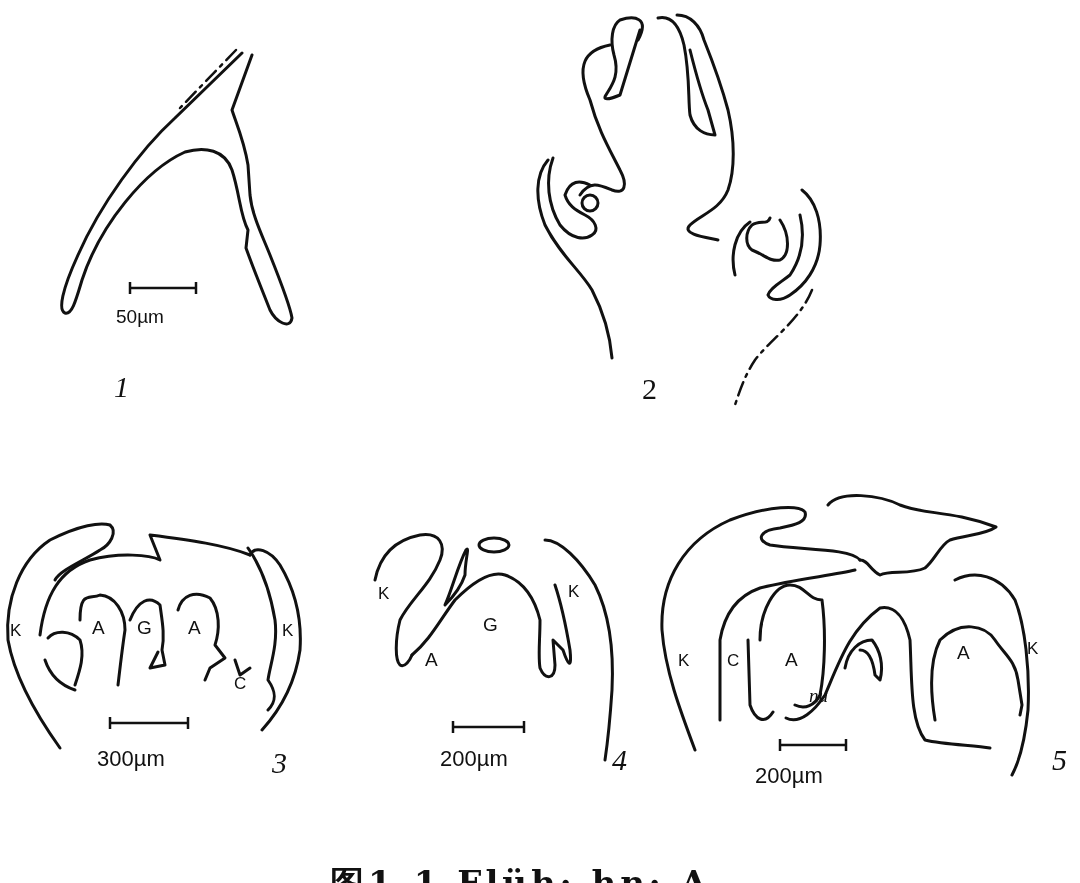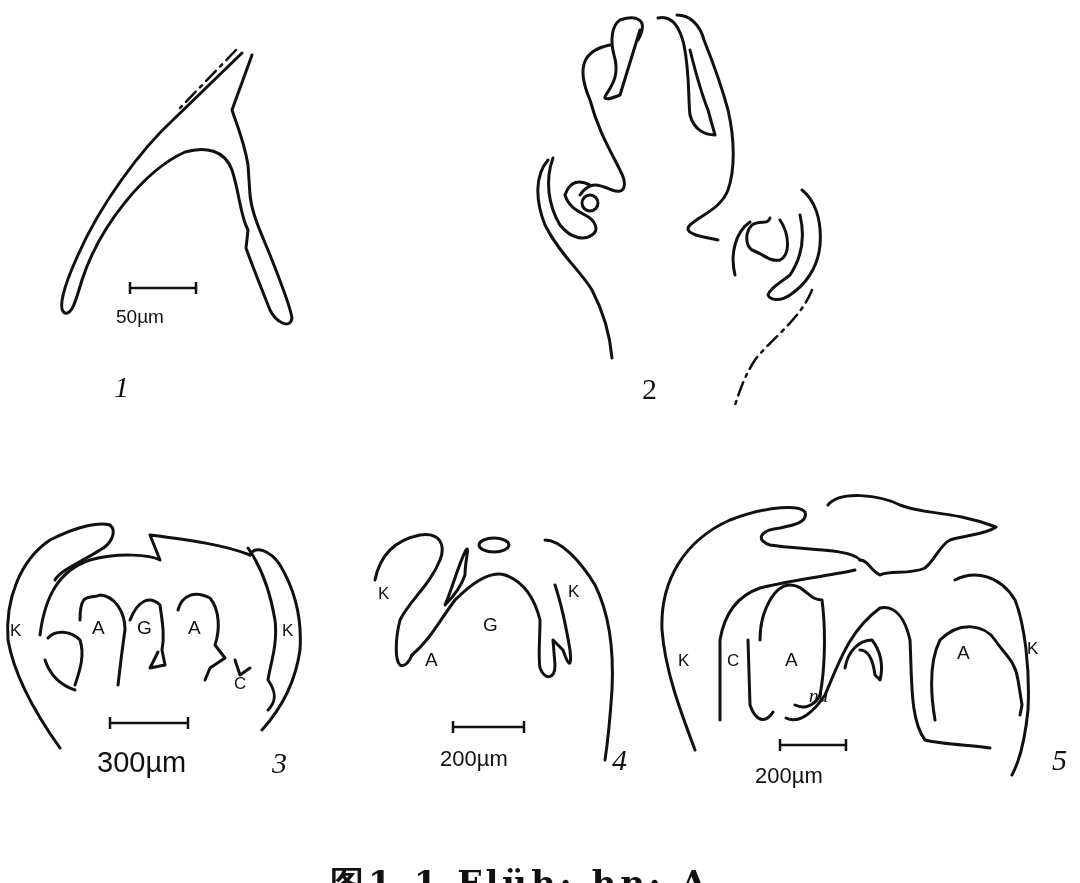--- a/index.html
+++ b/index.html
@@ -90,21 +90,21 @@
   </g>
 </svg>
 
 <div class="num" style="left:114px;top:372px;">1</div>
 <div class="num" style="left:642px;top:374px;font-style:normal;">2</div>
 <div class="num" style="left:272px;top:748px;">3</div>
 <div class="num" style="left:612px;top:745px;">4</div>
 <div class="num" style="left:1052px;top:745px;">5</div>
 
 <div class="lbl" style="left:116px;top:307px;text-align:right;">50µm</div>
-<div class="lbl" style="left:97px;top:748px;font-size:29px;">300µm</div>
+<div class="lbl" style="left:97px;top:748px;font-size:22px;">300µm</div>
 <div class="lbl" style="left:440px;top:748px;font-size:22px;">200µm</div>
 <div class="lbl" style="left:755px;top:765px;font-size:22px;">200µm</div>
 
 <div class="part small" style="left:10px;top:622px;">K</div>
 <div class="part" style="left:92px;top:618px;">A</div>
 <div class="part" style="left:137px;top:618px;">G</div>
 <div class="part" style="left:188px;top:618px;">A</div>
 <div class="part small" style="left:282px;top:622px;">K</div>
 <div class="part small" style="left:234px;top:675px;">C</div>
 

